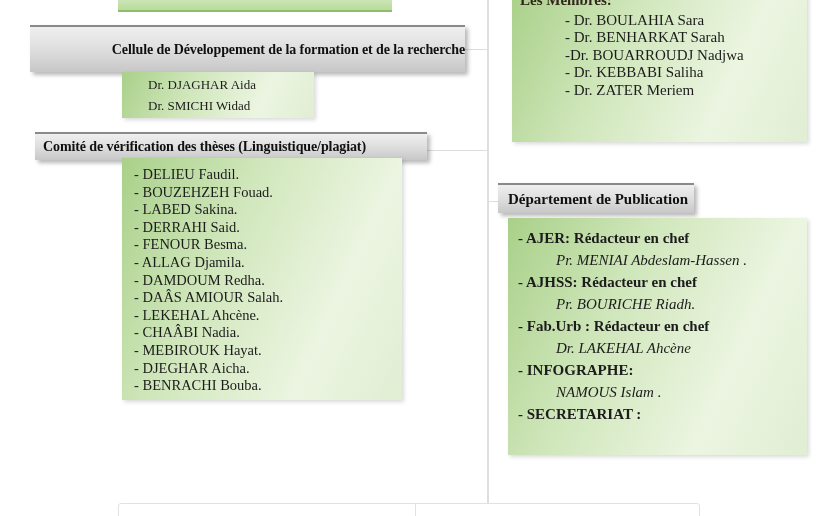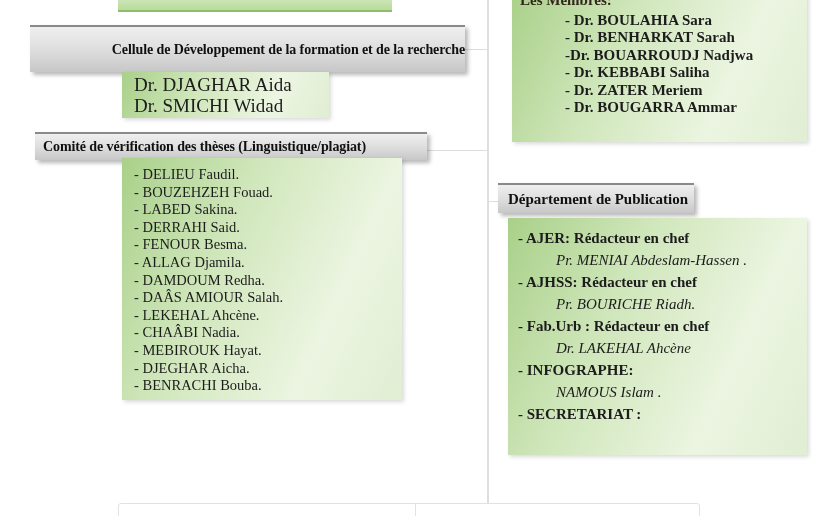--- a/index.html
+++ b/index.html
@@ -26,25 +26,25 @@
     box-shadow:2px 2px 4px rgba(0,0,0,0.15);
   }
   #top-green-sliver{
     left:118px;top:-34px;width:274px;height:46px;
     background:linear-gradient(180deg,#eaf4df 0%,#d2e7bd 70%,#b8dc9b 100%);
     border-bottom:2px solid #8fbe69;box-shadow:none;
   }
   #hdr-cellule{left:30px;top:25px;width:435px;height:47px;padding-left:9px;font-size:14px;letter-spacing:-0.1px;justify-content:flex-end;}
   #hdr-comite{left:35px;top:132px;width:392px;height:28px;padding-left:8px;font-size:14px;letter-spacing:-0.1px;}
   #hdr-publication{left:498px;top:183px;width:196px;height:30px;padding-left:10px;font-size:15px;}
-  #box-djaghar{left:122px;top:72px;width:207px;height:46px;padding:2px 0 0 12px;font-size:19px;line-height:21px;}
+  #box-djaghar{left:122px;top:72px;width:192px;height:46px;padding:2px 0 0 26px;font-size:13px;line-height:21px;}
   #box-comite-list{left:122px;top:158px;width:280px;height:242px;padding:8px 0 0 12px;font-size:14.5px;line-height:17.6px;}
   #box-members{left:512px;top:-10px;width:295px;height:152px;padding:0 0 0 8px;font-size:15px;line-height:17.4px;}
   #box-members .title{font-weight:bold;line-height:20px;color:#33261d;}
-  #box-members .mline{padding-left:45px;font-weight:bold;}
+  #box-members .mline{padding-left:45px;}
   #box-members .mlist{margin-top:2px;}
   #box-publication{left:508px;top:218px;width:299px;height:237px;padding-top:9px;font-size:15px;line-height:22px;}
   #box-publication .role{font-weight:bold;padding-left:10px;}
   #box-publication .pname{padding-left:48px;font-style:italic;}
   
   #bottom-box{
     position:absolute;left:118px;top:503px;width:580px;height:40px;
     background:#ffffff;border:1px solid #e2e2e2;border-radius:3px;
   }
   #bottom-box .divider{position:absolute;left:296px;top:0;bottom:0;width:1px;background:#e2e2e2;}
@@ -91,21 +91,20 @@
   </div>
 
   <div class="green" id="box-members">
     <div class="title">Les Membres:</div>
     <div class="mlist">
       <div class="mline">- Dr. BOULAHIA Sara</div>
       <div class="mline">- Dr. BENHARKAT Sarah</div>
       <div class="mline">-Dr. BOUARROUDJ Nadjwa</div>
       <div class="mline">- Dr. KEBBABI Saliha</div>
       <div class="mline">- Dr. ZATER Meriem</div>
-      <div class="mline">- Dr. BOUGARRA Ammar</div>
     </div>
   </div>
 
   <div class="hdr" id="hdr-publication">
     <span>Département de Publication</span>
   </div>
 
   <div class="green" id="box-publication">
     <div class="role">- AJER: Rédacteur en chef</div>
     <div class="pname">Pr. MENIAI Abdeslam-Hassen .</div>

